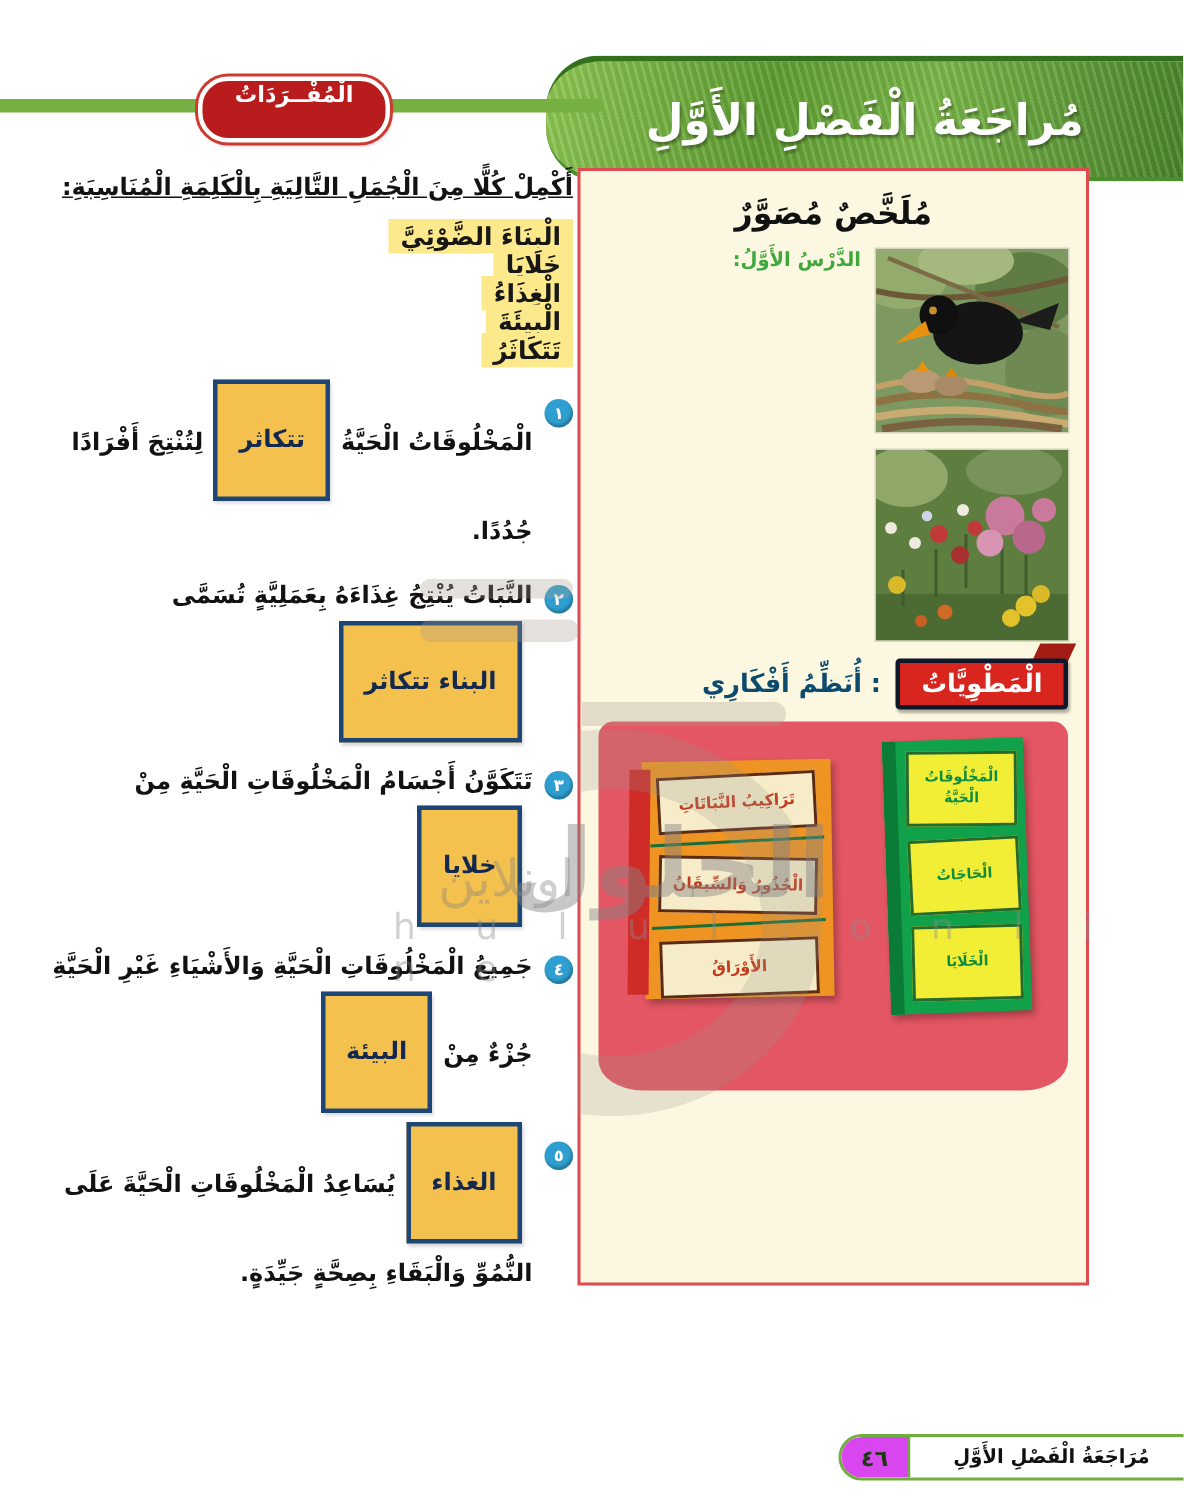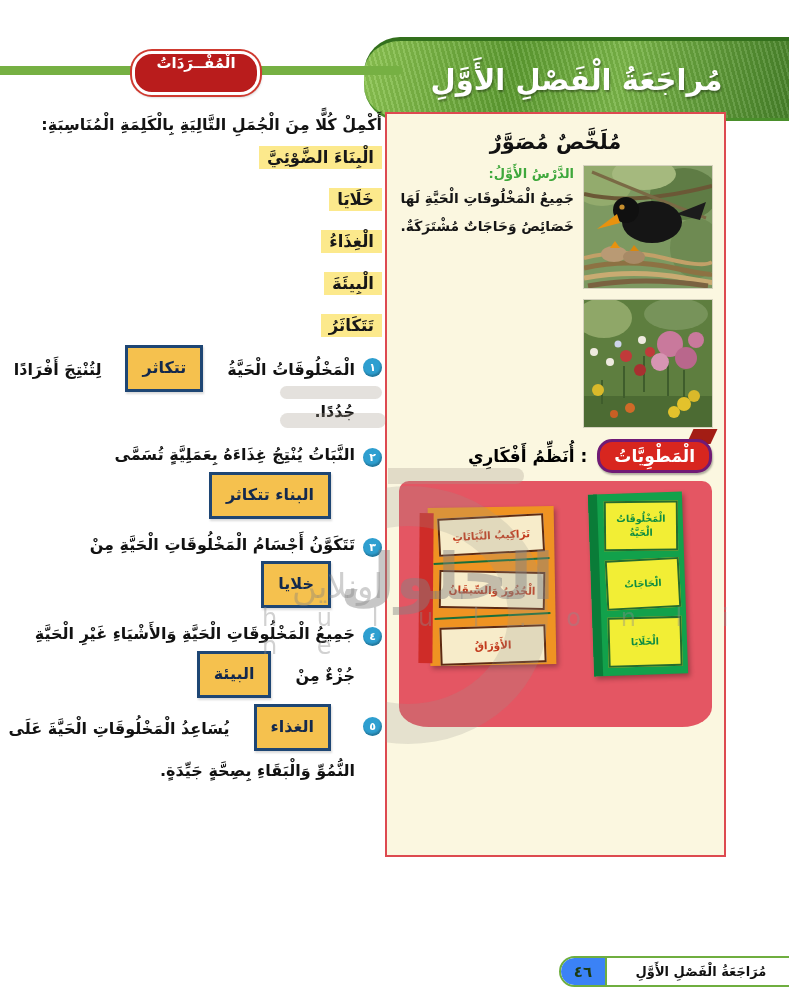--- a/index.html
+++ b/index.html
@@ -22,52 +22,52 @@
     background-image:
       repeating-linear-gradient(75deg,rgba(255,255,255,.10) 0 2px,rgba(0,0,0,.06) 2px 5px),
       linear-gradient(100deg,#8ec653 0%,#5d9c31 35%,#7ab648 60%,#47822a 100%);
     border-top:4px solid #33701d;border-bottom:3px solid #4a8f2b;
     display:flex;align-items:center;justify-content:center;z-index:2;}
   .banner-title{color:#fff;font-weight:bold;font-size:29px;direction:rtl;
     text-shadow:1px 2px 2px rgba(0,0,0,.35);}
 
   
   .left-col{position:absolute;top:110px;left:8px;width:374px;direction:rtl;z-index:5;}
-  .instruction{font-weight:bold;font-size:16px;color:#131313;line-height:1.9;margin:0 0 8px;}
+  .instruction{font-weight:bold;font-size:16px;color:#131313;line-height:1.9;margin:0 0 8px;text-decoration:underline;}
   .vocab-list{list-style:none;margin:0 0 12px;padding:0;display:flex;flex-direction:column;
-    gap:23px;align-items:flex-start;}
+    gap:0;align-items:flex-start;}
   .hl{background:#fce98c;padding:2px 8px;font-weight:bold;font-size:16.5px;color:#171717;}
   .question{display:flex;gap:8px;align-items:flex-start;margin:4px 0 6px;}
   .qnum{flex:0 0 auto;width:19px;height:19px;border-radius:50%;background:#2e9fd0;
     color:#fff;font-size:11px;font-weight:bold;display:flex;align-items:center;
     justify-content:center;margin-top:11px;box-shadow:inset -1px -2px 2px rgba(0,0,0,.25);}
   .qtext{font-weight:bold;font-size:16px;line-height:2.3;color:#121212;}
   .answer-box{display:inline-block;background:#f5c14e;border:3px solid #1e4674;
-    color:#13294d;font-weight:bold;font-size:16px;padding:2px 14px;margin:0 24px;
+    color:#13294d;font-weight:bold;font-size:16px;padding:19px 14px;margin:0 7px;
     vertical-align:middle;transform:translateY(-2px);box-shadow:1px 2px 2px rgba(0,0,0,.15);}
 
   
   .panel{position:absolute;top:112px;left:385px;width:341px;height:745px;
     background:#fbf7e0;border:2px solid #dd4a50;box-sizing:border-box;
     padding:8px 12px 10px;direction:rtl;z-index:4;}
   .panel-title{text-align:center;font-weight:bold;font-size:21px;color:#111;margin:8px 0 12px;}
   .lesson{display:flex;gap:10px;margin-bottom:12px;}
   .lesson-text{flex:1;}
   .lesson-label{color:#3fa83c;font-weight:bold;font-size:13px;margin-bottom:3px;}
   .lesson-body{font-weight:bold;font-size:13.8px;line-height:2.05;color:#151515;}
   .photo{flex:0 0 auto;width:128px;box-shadow:0 0 0 1px rgba(0,0,0,.15);}
   .photo svg{display:block;}
 
   .foldables-row{display:flex;align-items:center;gap:10px;margin:6px 0 8px;}
-  .m-logo{position:relative;background:#d8261f;border:3px solid #701a75;border-radius:15px;
+  .m-logo{position:relative;background:#d8261f;border:3px solid #0f172a;border-radius:3px;
     color:#fff;font-weight:bold;font-size:17px;padding:4px 14px;
     box-shadow:1px 2px 2px rgba(0,0,0,.3);}
   .m-logo::after{content:'';position:absolute;top:-13px;right:-5px;width:24px;height:15px;
     background:#a31d14;transform:skewX(-25deg);z-index:-1;}
-  .m-subtitle{font-weight:bold;font-size:17px;color:#000000;}
+  .m-subtitle{font-weight:bold;font-size:17px;color:#0c4a6e;}
   .fold-par{font-weight:bold;font-size:13.3px;line-height:1.95;color:#151515;margin:0 0 8px;}
 
   
   .foldout{position:relative;height:246px;background:#e45663;
     border-radius:10px 10px 30px 30px / 10px 10px 20px 20px;overflow:hidden;}
   .fold-green{position:absolute;left:192px;top:12px;width:94px;height:182px;
     background:#12a14b;transform:rotate(-2deg);
     box-shadow:inset 9px 0 0 #0a7c38,2px 3px 5px rgba(0,0,0,.3);}
   .gcard{width:70px;height:46px;margin:8px 5px 7px 17px;background:#f2ee35;
     border:2px solid #266b2e;color:#0e8c42;font-weight:bold;font-size:9.5px;
@@ -80,21 +80,21 @@
   .ocard{width:102px;height:34px;margin:9px auto 6px;background:#f7ecca;
     border:2px solid #5d2a12;color:#c23b1e;font-weight:bold;font-size:10.5px;
     display:flex;align-items:center;justify-content:center;text-align:center;}
   .ocard.r1{transform:rotate(-2deg);} .ocard.r2{transform:rotate(2deg);} .ocard.r3{transform:rotate(-1deg);}
   .odiv{height:2px;background:#1a6e3a;margin:0 5px;transform:rotate(-2deg);}
 
   
   .footer{position:absolute;top:956px;right:-8px;width:238px;height:31px;background:#fff;
     border:2px solid #6fae3f;border-radius:16px 0 0 16px;display:flex;align-items:center;
     overflow:hidden;box-sizing:border-box;z-index:6;}
-  .page-num{width:44px;height:100%;background:#3b82f6;display:flex;align-items:center;
+  .page-num{width:44px;height:100%;background:#d946ef;display:flex;align-items:center;
     justify-content:center;font-weight:bold;font-size:15px;color:#1c3a10;
     border-right:2px solid #6fae3f;border-radius:13px 0 0 13px;}
   .footer-label{flex:1;text-align:center;font-weight:bold;font-size:13px;color:#111;direction:rtl;}
 
   
   .wm{position:absolute;z-index:40;pointer-events:none;}
   .wm-ring{left:268px;top:486px;width:200px;height:178px;border:40px solid rgba(150,148,142,.22);
     border-radius:50%;clip-path:inset(0 0 0 42%);}
   .wm-bar{background:rgba(165,155,142,.30);border-radius:8px;}
   .wm-b1{left:280px;top:386px;width:102px;height:13px;}
@@ -185,21 +185,20 @@
         <path d="M46 85 l4 -6 5 6 z" fill="#d9870e"></path>
         <path d="M92 48 L122 36 L116 54 Z" fill="#1c1c1c"></path>
         <ellipse cx="68" cy="56" rx="30" ry="21" fill="#151515"></ellipse>
         <circle cx="42" cy="44" r="13" fill="#101010"></circle>
         <circle cx="38" cy="41" r="2.6" fill="#c78f2e"></circle>
         <path d="M33 48 L13 63 L36 57 Z" fill="#e8920f"></path>
       </svg>
     </div>
     <div class="lesson-text">
       <div class="lesson-label">الدَّرْسُ الأَوَّلُ:</div>
-      <div class="lesson-body">جَمِيعُ الْمَخْلُوقَاتِ الْحَيَّةِ لَهَا خَصَائِصُ وَحَاجَاتٌ مُشْتَرَكَةٌ.</div>
     </div>
   </div>
 
   <div class="lesson">
     <div class="photo">
       <svg width="128" height="127" viewBox="0 0 128 127" aria-hidden="true">
         <rect width="128" height="127" fill="#5e7e3f"></rect>
         <ellipse cx="20" cy="18" rx="28" ry="20" fill="#8fa768"></ellipse>
         <ellipse cx="92" cy="14" rx="32" ry="16" fill="#77935a"></ellipse>
         <rect y="96" width="128" height="31" fill="#4c6b33"></rect>

